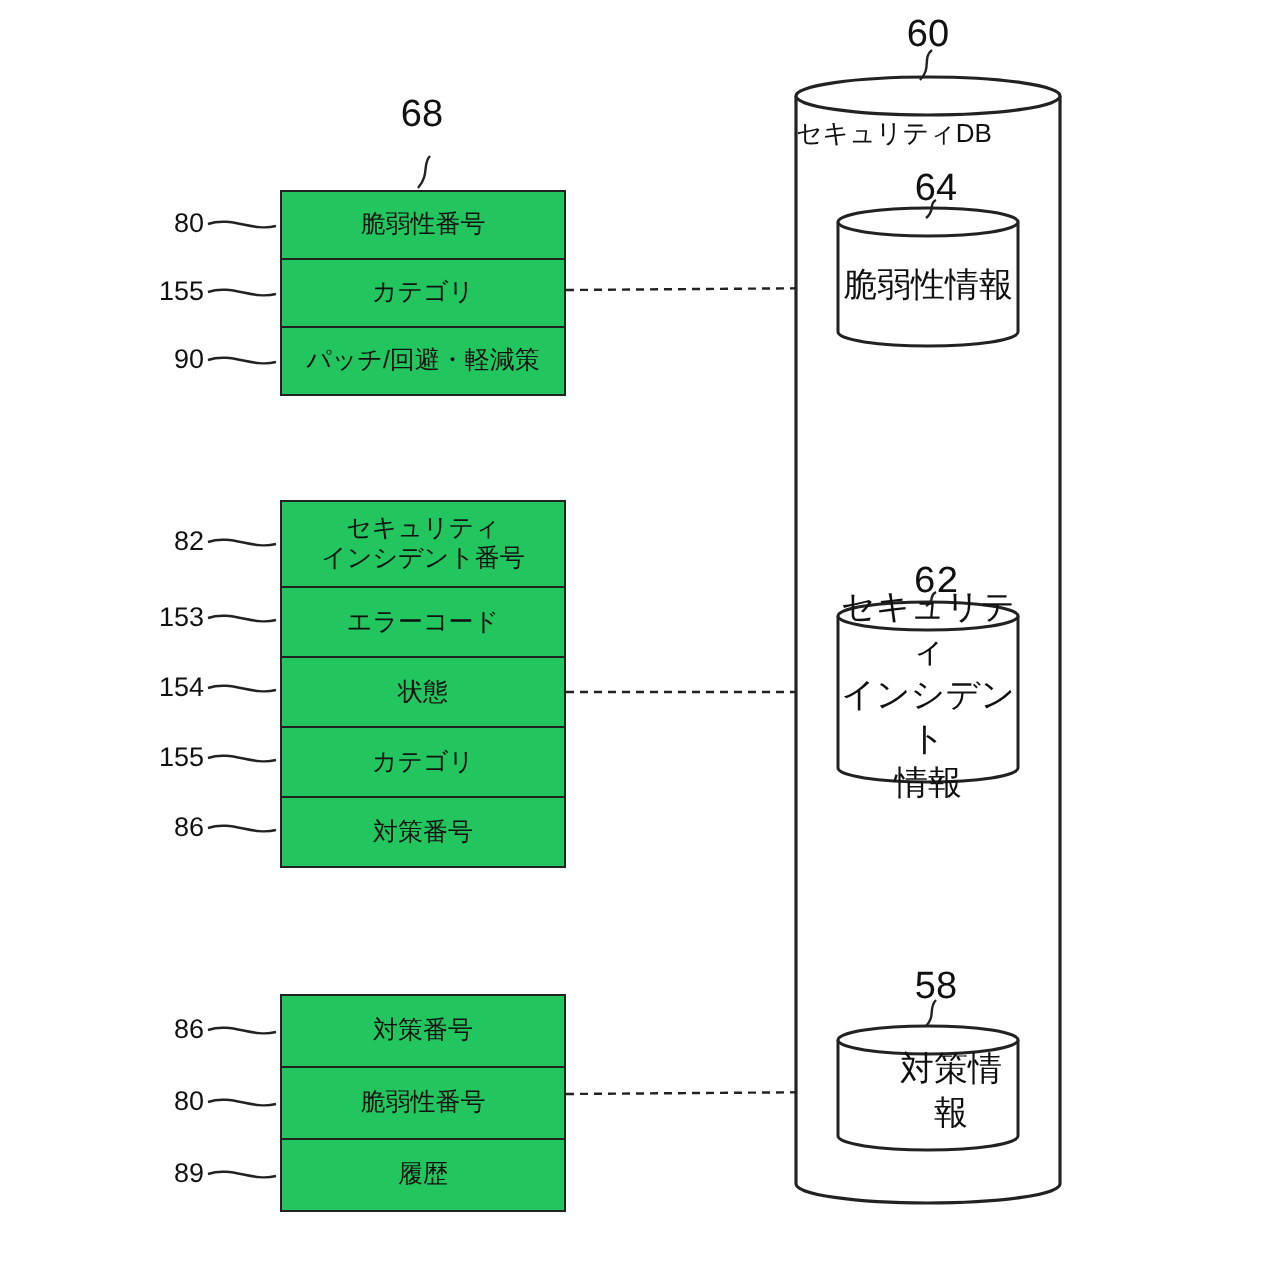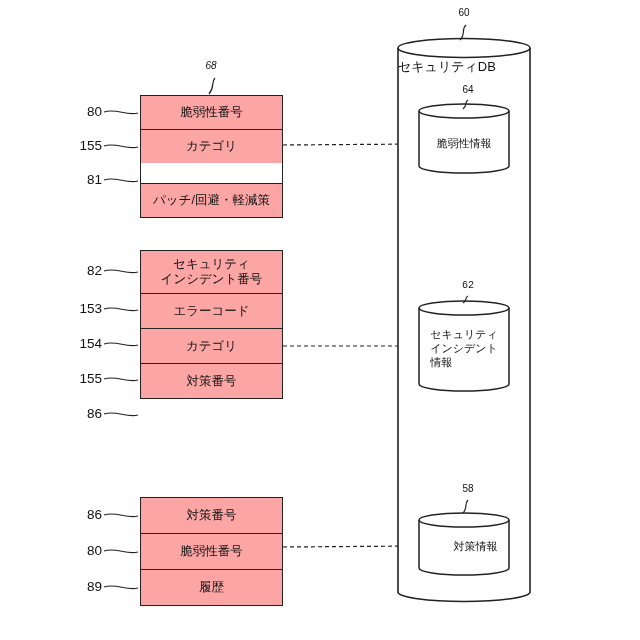--- a/index.html
+++ b/index.html
@@ -4,28 +4,28 @@
 <style>
   * { margin:0; padding:0; box-sizing:border-box; }
   html,body { width:640px; height:640px; background:#fff; }
   body { font-family:"Liberation Sans","DejaVu Sans",sans-serif; color:#111; }
   .canvas { position:relative; width:640px; height:640px; background:#fff; overflow:hidden; }
   svg.layer { position:absolute; left:0; top:0; width:640px; height:640px; }
   .table { position:absolute; border:1.6px solid #222; background:#fff; }
   .row {
     display:flex; align-items:center; justify-content:center;
     border-top:1.4px solid #222; font-size:12.5px; text-align:center;
-    white-space:pre-line; line-height:1.2; background:#fca5a5;
+    white-space:pre-line; line-height:1.2; background:#22c55e;
   }
   .row:first-child { border-top:none; }
   .ref  { position:absolute; font-size:13.5px; width:38px; text-align:right; }
-  .refc { position:absolute; font-size:10px; width:40px; text-align:center; }
+  .refc { position:absolute; font-size:19px; width:40px; text-align:center; }
   .cyl-label {
     position:absolute; display:flex; align-items:center; justify-content:center;
-    text-align:left; font-size:11px; white-space:pre-line; line-height:1.3;
+    text-align:center; font-size:17px; white-space:pre-line; line-height:1.3;
   }
   .db-title { position:absolute; font-size:13px; }
 </style>
 </head>
 <body>
 
 <div class="canvas">
 
   <svg class="layer" viewBox="0 0 640 640">
 
@@ -82,46 +82,47 @@
 
   <div class="cyl-label" style="left:419px; top:122px; width:90px; height:42px;">脆弱性情報</div>
   <div class="cyl-label" style="left:419px; top:316px; width:90px; height:64px;">セキュリティ
 インシデント
 情報</div>
   <div class="cyl-label" style="left:419px; top:528px; width:90px; height:36px;padding-left:23px;">対策情報</div>
 
   <div class="table" style="left:140px; top:95px; width:143px;">
     <div class="row" style="height:33px;">脆弱性番号</div>
     <div class="row" style="height:34px;">カテゴリ</div>
-    <div class="row" style="height:34px;margin-top:20px;">パッチ/回避・軽減策</div>
+    <div class="row" style="height:34px;">パッチ/回避・軽減策</div>
   </div>
 
   <div class="table" style="left:140px; top:250px; width:143px;">
     <div class="row" style="height:42px;">セキュリティ
 インシデント番号</div>
     <div class="row" style="height:35px;">エラーコード</div>
+    <div class="row" style="height:35px;">状態</div>
     <div class="row" style="height:35px;">カテゴリ</div>
     <div class="row" style="height:35px;">対策番号</div>
   </div>
 
   <div class="table" style="left:140px; top:497px; width:143px;">
     <div class="row" style="height:35px;">対策番号</div>
     <div class="row" style="height:36px;">脆弱性番号</div>
     <div class="row" style="height:36px;text-align:center;">履歴</div>
   </div>
 
   <div class="refc" style="left:444px; top:7px;">60</div>
-  <div class="refc" style="left:191px; top:60px;font-style:italic;">68</div>
+  <div class="refc" style="left:191px; top:47px;">68</div>
   <div class="refc" style="left:448px; top:84px;">64</div>
   <div class="refc" style="left:448px; top:280px;font-family:Liberation Mono, monospace;">62</div>
   <div class="refc" style="left:448px; top:483px;">58</div>
 
   <div class="ref" style="left:64px; top:104px;">80</div>
   <div class="ref" style="left:64px; top:138px;">155</div>
-  <div class="ref" style="left:64px; top:172px;">81</div>
+  <div class="ref" style="left:64px; top:172px;">90</div>
 
   <div class="ref" style="left:64px; top:263px;">82</div>
   <div class="ref" style="left:64px; top:301px;">153</div>
   <div class="ref" style="left:64px; top:336px;">154</div>
   <div class="ref" style="left:64px; top:371px;">155</div>
   <div class="ref" style="left:64px; top:406px;">86</div>
 
   <div class="ref" style="left:64px; top:507px;">86</div>
   <div class="ref" style="left:64px; top:543px;">80</div>
   <div class="ref" style="left:64px; top:579px;">89</div>

